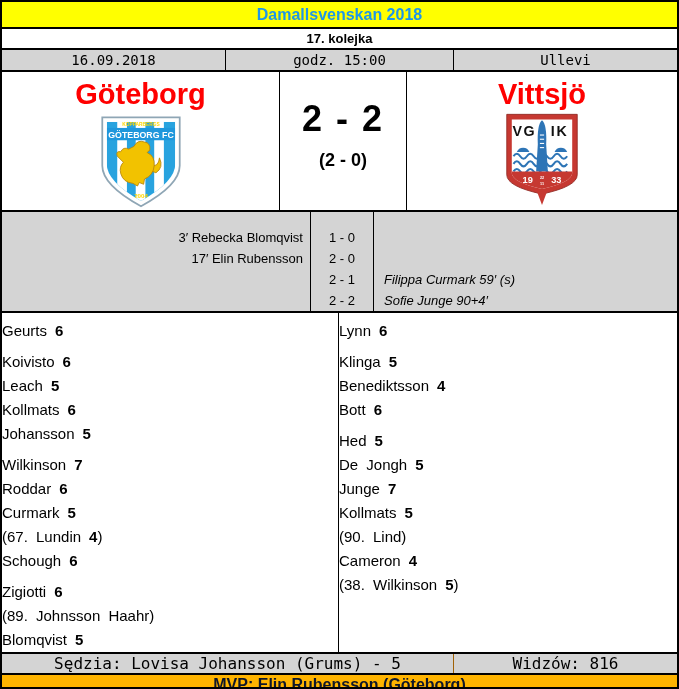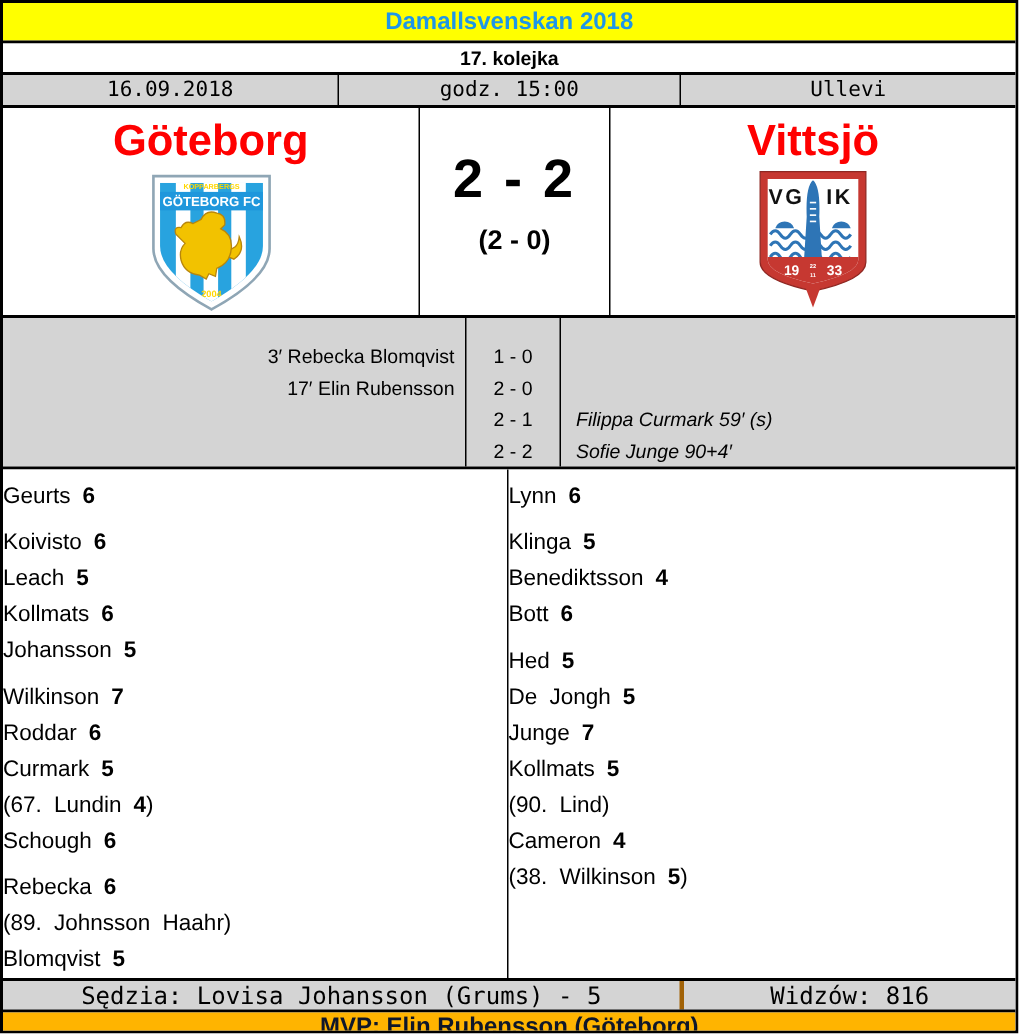--- a/index.html
+++ b/index.html
@@ -43,21 +43,21 @@
   .lineup-col{display:flex;flex-direction:column;align-items:flex-start;padding-top:6px;overflow:hidden;}
   .lineup-col.home{border-right:1px solid #000;}
   .player-row{height:24px;line-height:24px;font-size:15px;word-spacing:4px;white-space:pre;}
   .player-row.gap{margin-top:7px;}
   .player-row .rating{font-weight:700;margin-left:8px;}
   .player-row .rating:empty{display:none;margin:0;}
   
   .officials{flex:0 0 19px;background:var(--bar-gray,#D4D4D4);display:grid;grid-template-columns:451px 1fr;}
   .officials .cell{display:flex;align-items:center;justify-content:center;
     font-family:"DejaVu Sans Mono",monospace;font-size:16px;}
-  .officials .cell + .cell{border-left:3px solid #a16207;}
+  .officials .cell + .cell{border-left:1px solid #a16207;}
   .mvp-bar{flex:0 0 19px;background:var(--mvp-orange,#FFB400);display:flex;align-items:center;justify-content:center;}
   .mvp-bar span{font-weight:700;font-size:16px;color:#0f172a;}
 </style>
 </head>
 <body>
 
 <div class="page">
 
   <div class="title-bar">
     <span>Damallsvenskan 2018</span>
@@ -163,21 +163,21 @@
         <div class="player-row"><span class="pname">Geurts</span><span class="rating">6</span><span class="post"></span></div>
         <div class="player-row gap"><span class="pname">Koivisto</span><span class="rating">6</span><span class="post"></span></div>
         <div class="player-row"><span class="pname">Leach</span><span class="rating">5</span><span class="post"></span></div>
         <div class="player-row"><span class="pname">Kollmats</span><span class="rating">6</span><span class="post"></span></div>
         <div class="player-row"><span class="pname">Johansson</span><span class="rating">5</span><span class="post"></span></div>
         <div class="player-row gap"><span class="pname">Wilkinson</span><span class="rating">7</span><span class="post"></span></div>
         <div class="player-row"><span class="pname">Roddar</span><span class="rating">6</span><span class="post"></span></div>
         <div class="player-row"><span class="pname">Curmark</span><span class="rating">5</span><span class="post"></span></div>
         <div class="player-row"><span class="pname">(67. Lundin</span><span class="rating">4</span><span class="post">)</span></div>
         <div class="player-row"><span class="pname">Schough</span><span class="rating">6</span><span class="post"></span></div>
-        <div class="player-row gap"><span class="pname">Rebecka</span><span class="rating">6</span><span class="post"></span></div>
+        <div class="player-row gap"><span class="pname">Zigiotti</span><span class="rating">6</span><span class="post"></span></div>
         <div class="player-row"><span class="pname">(89. Johnsson Haahr)</span><span class="post"></span></div>
         <div class="player-row"><span class="pname">Blomqvist</span><span class="rating">5</span><span class="post"></span></div>
       </div>
     <div class="lineup-col away" id="lineup-away">
         <div class="player-row"><span class="pname">Lynn</span><span class="rating">6</span><span class="post"></span></div>
         <div class="player-row gap"><span class="pname">Klinga</span><span class="rating">5</span><span class="post"></span></div>
         <div class="player-row"><span class="pname">Benediktsson</span><span class="rating">4</span><span class="post"></span></div>
         <div class="player-row"><span class="pname">Bott</span><span class="rating">6</span><span class="post"></span></div>
         <div class="player-row gap"><span class="pname">Hed</span><span class="rating">5</span><span class="post"></span></div>
         <div class="player-row"><span class="pname">De Jongh</span><span class="rating">5</span><span class="post"></span></div>

